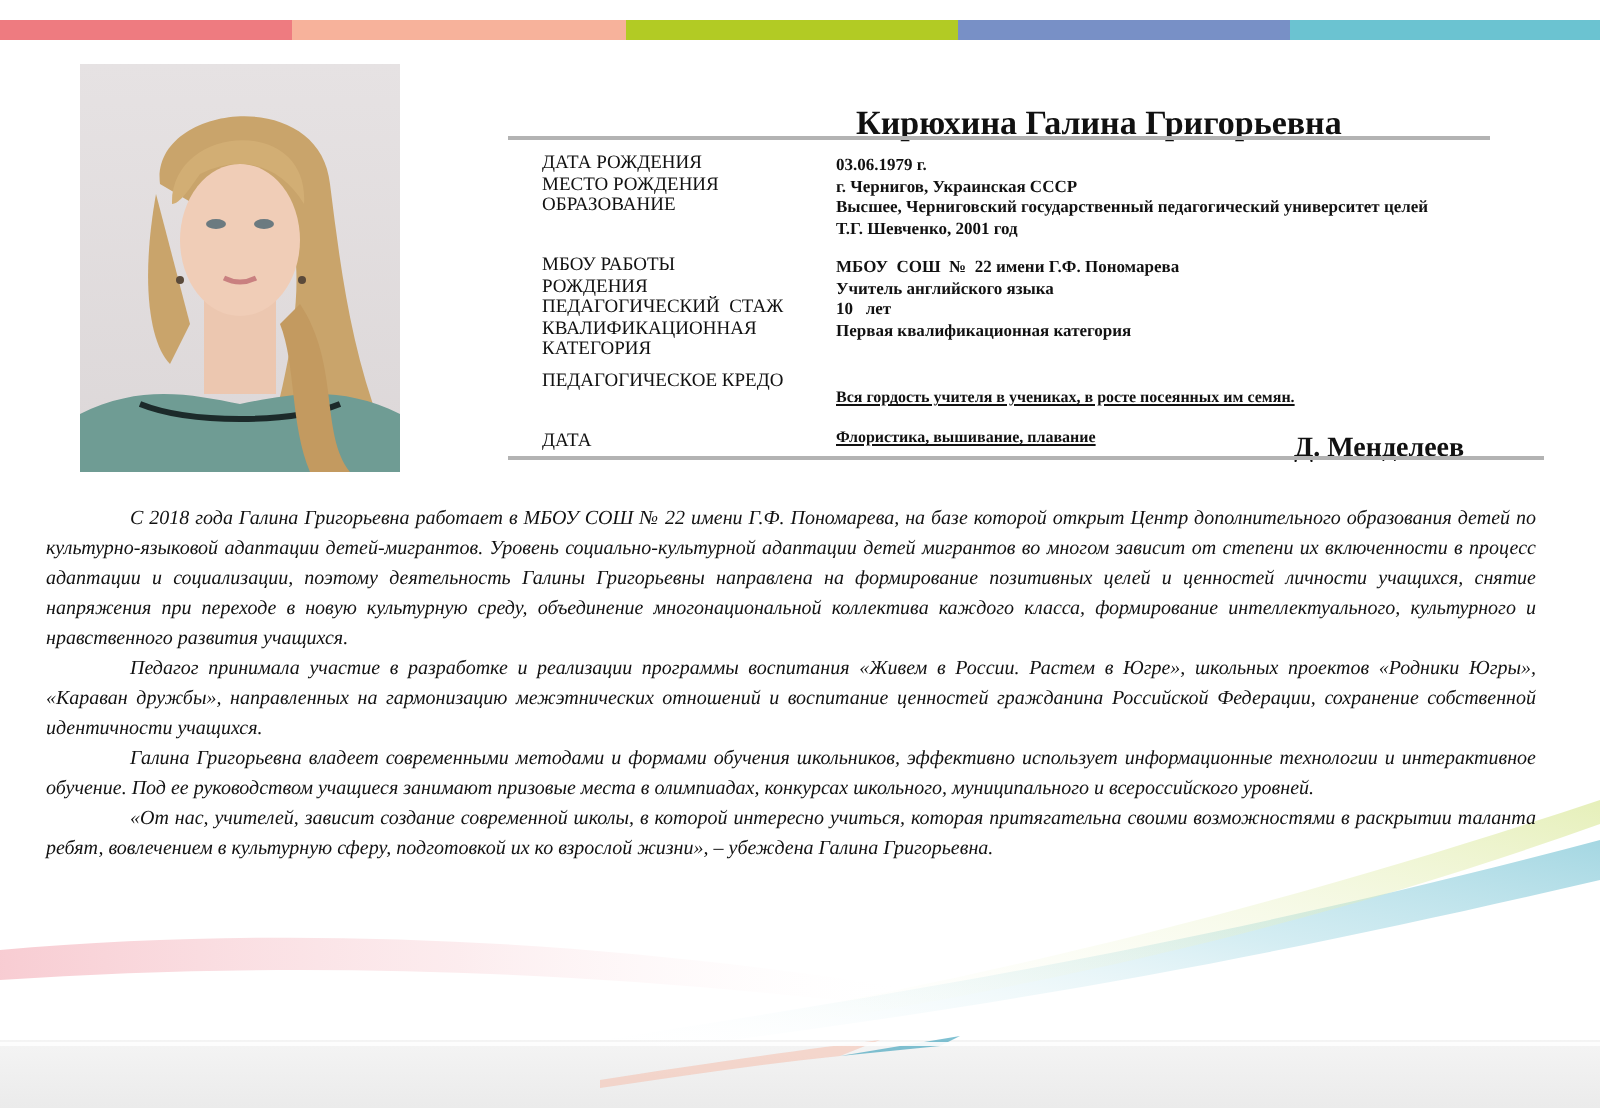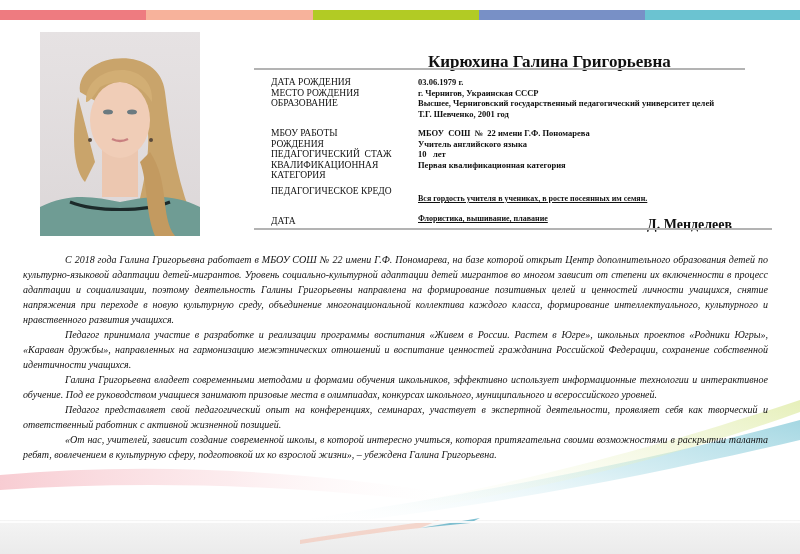--- a/index.html
+++ b/index.html
@@ -149,15 +149,14 @@
     <span class="value credo-value" style="top:-2px">Флористика, вышивание, плавание</span>
   </div>
 </div>
 <div class="author">Д. Менделеев</div>
 <div class="hr" style="left:254px;top:228px;width:518px;"></div>
 
 <div class="body-text">
   <p>С 2018 года Галина Григорьевна работает в МБОУ СОШ № 22 имени Г.Ф. Пономарева, на базе которой открыт Центр дополнительного образования детей по культурно-языковой адаптации детей-мигрантов. Уровень социально-культурной адаптации детей мигрантов во многом зависит от степени их включенности в процесс адаптации и социализации, поэтому деятельность Галины Григорьевны направлена на формирование позитивных целей и ценностей личности учащихся, снятие напряжения при переходе в новую культурную среду, объединение многонациональной коллектива каждого класса, формирование интеллектуального, культурного и нравственного развития учащихся.</p>
   <p>Педагог принимала участие в разработке и реализации программы воспитания «Живем в России. Растем в Югре», школьных проектов «Родники Югры», «Караван дружбы», направленных на гармонизацию межэтнических отношений и воспитание ценностей гражданина Российской Федерации, сохранение собственной идентичности учащихся.</p>
   <p>Галина Григорьевна владеет современными методами и формами обучения школьников, эффективно использует информационные технологии и интерактивное обучение. Под ее руководством учащиеся  занимают призовые места в олимпиадах, конкурсах школьного, муниципального и всероссийского уровней.</p>
-  <p>Педагог представляет свой педагогический опыт на конференциях, семинарах, участвует в экспертной деятельности, проявляет себя как творческий и ответственный работник с активной жизненной позицией.</p>
   <p>«От нас, учителей, зависит создание современной школы, в которой интересно учиться, которая притягательна своими возможностями в раскрытии таланта ребят, вовлечением в культурную сферу, подготовкой их ко взрослой жизни», – убеждена Галина Григорьевна.</p>
 </div>
 
 </body></html>

